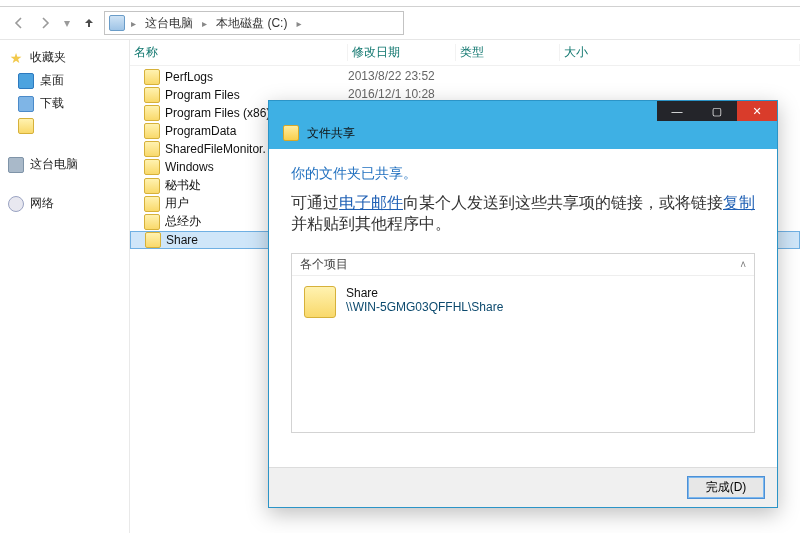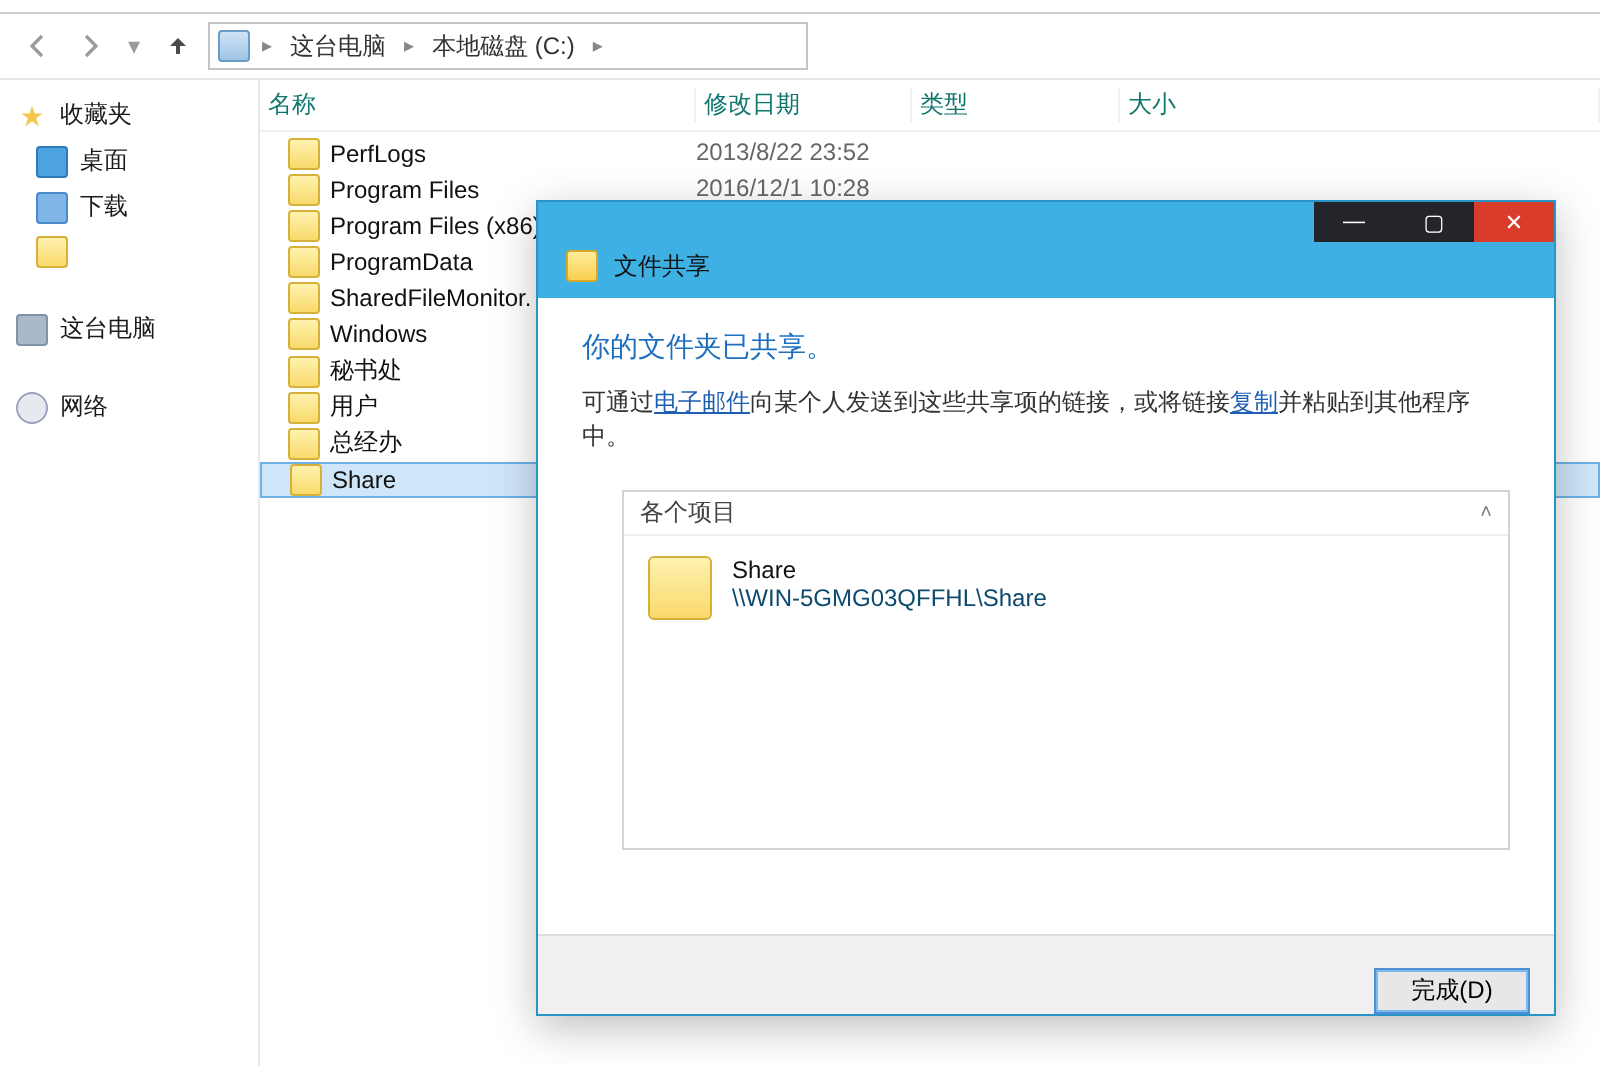--- a/index.html
+++ b/index.html
@@ -170,29 +170,29 @@
     height: calc(100% - 48px - 40px);
     display:flex; flex-direction:column;
   }
   .dlg-h1 {
     color:#1f6fbf;
     font-size:14px;
     margin-bottom: 10px;
   }
   .dlg-p {
     color:#333;
-    font-size:12px;
+    font-size:16px;
     margin-bottom: 18px;
   }
   .dlg-p a { color:#1e5fb4; text-decoration: underline; cursor:pointer; }
 
   .box {
     border:1px solid #d3d3d3;
     height: 180px;
-    display:flex; flex-direction:column;margin-left:20px;
+    display:flex; flex-direction:column;
   }
   .box-head {
     height: 22px;
     display:flex; align-items:center; justify-content:space-between;
     padding: 0 8px;
     color:#444;
     border-bottom:1px solid #eee;
   }
   .box-head .chev { color:#777; font-size:10px; }
   .box-body {
@@ -213,21 +213,21 @@
   .dlg-link {
     margin-top: 14px;
     font-size:12px;
   }
   .dlg-link a { color:#1e5fb4; text-decoration:underline; cursor:pointer; }
 
   .dlg-footer {
     height: 40px;
     background:#f0f0f0;
     border-top:1px solid #dcdcdc;
-    display:flex; align-items:flex-end; justify-content:flex-end;
+    display:flex; align-items:center; justify-content:flex-end;
     padding: 0 12px;
   }
   .btn {
     min-width:78px; height:23px;
     border:1px solid #adadad;
     background:#e7e7e7;
     font-size:12px;
     display:flex; align-items:center; justify-content:center;
     cursor:pointer;
     padding: 0 10px;

